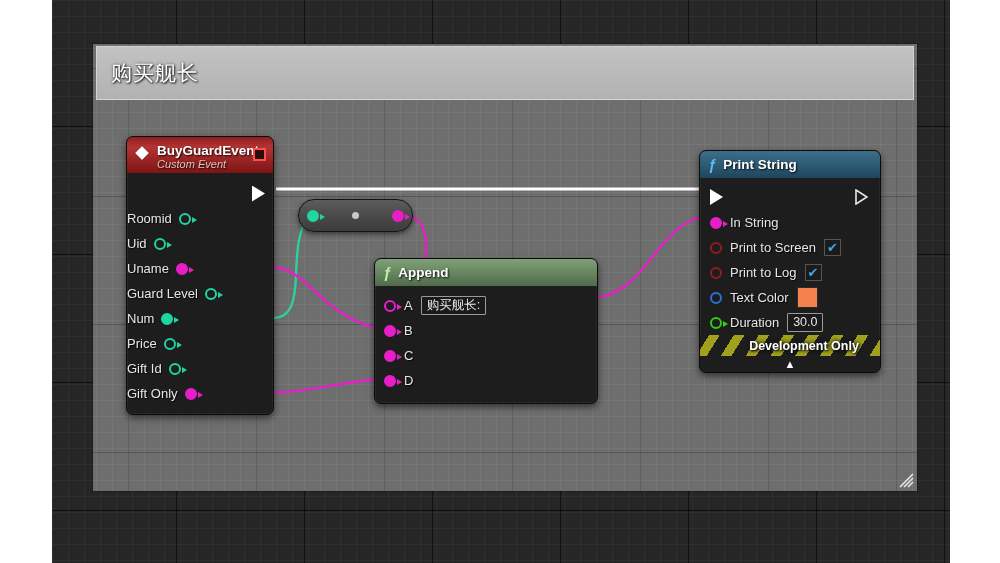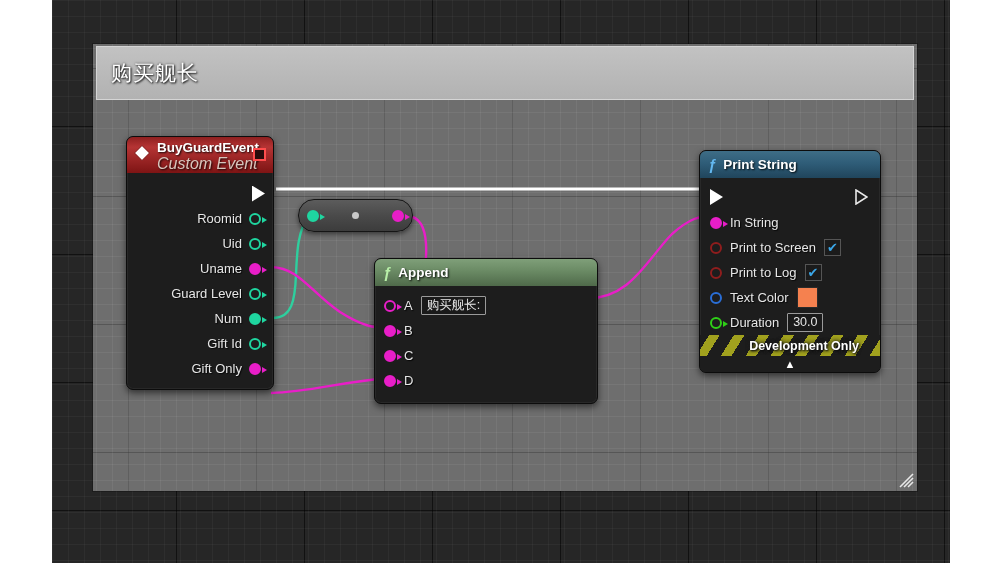--- a/index.html
+++ b/index.html
@@ -72,21 +72,21 @@
     box-shadow: 0 3px 7px rgba(0,0,0,0.55), inset 0 0 0 1px rgba(255,255,255,0.05);
     color: #e8e8e8;
   }
   .node-header {
     height: 27px; border-radius: 6px 6px 0 0;
     display: flex; align-items: center; padding: 0 8px;
     position: relative; overflow: hidden;
   }
   .node-title { font-size: 13.5px; font-weight: bold; color: #ffffff;
     text-shadow: 1px 1px 2px rgba(0,0,0,0.9); }
-  .node-sub { font-size: 16px; font-style: italic; color: #d8c5bc;
+  .node-sub { font-size: 11px; font-style: italic; color: #d8c5bc;
     text-shadow: 1px 1px 2px rgba(0,0,0,0.9); }
   .node-body { padding: 6px 0 8px 0; }
 
   
   .row { display: flex; align-items: center; height: 25px; position: relative; }
   .row.right { justify-content: flex-end; }
   .pin-label { font-size: 13px; color: #e6e6e6; white-space: nowrap;
     text-shadow: 1px 1px 1px rgba(0,0,0,0.8); }
 
   
@@ -143,21 +143,21 @@
     flex-direction: column; justify-content: center; padding-left: 30px;
   }
   #event-diamond {
     position: absolute; left: 7px; top: 8px; width: 16px; height: 16px;
   }
   #event-sqbtn {
     position: absolute; right: 7px; top: 11px; width: 13px; height: 13px;
     border: 2px solid #ff4d4d; background: #2a0c0c;
   }
   #node-event .node-body { padding-top: 8px; }
-  #node-event .row { justify-content: flex-end; padding-right: 12px; gap: 7px; }
+  #node-event .row { padding-right: 12px; gap: 7px; }
 
   
   #node-append { left: 374px; top: 258px; width: 224px; }
   #node-append .node-header {
     background: linear-gradient(to bottom, #7f9f79 0%, #6a8a64 45%, #4f6a4a 100%);
     padding-left: 8px; gap: 7px;
   }
   #node-append .node-body { display: flex; padding: 7px 0 10px 0; }
   .col-left { flex: 1; }
   .col-right { flex: 1; }
@@ -277,20 +277,24 @@
         <span class="pin-label">Uname</span>
         <span class="pin filled c-magenta"></span>
       </div>
       <div class="row">
         <span class="pin-label">Guard Level</span>
         <span class="pin c-green"></span>
       </div>
       <div class="row">
         <span class="pin-label">Num</span>
         <span class="pin filled c-green"></span>
+      </div>
+      <div class="row">
+        <span class="pin-label">Price</span>
+        <span class="pin c-green"></span>
       </div>
       <div class="row">
         <span class="pin-label">Gift Id</span>
         <span class="pin c-green"></span>
       </div>
       <div class="row">
         <span class="pin-label">Gift Only</span>
         <span class="pin filled c-magenta"></span>
       </div>
     </div>

